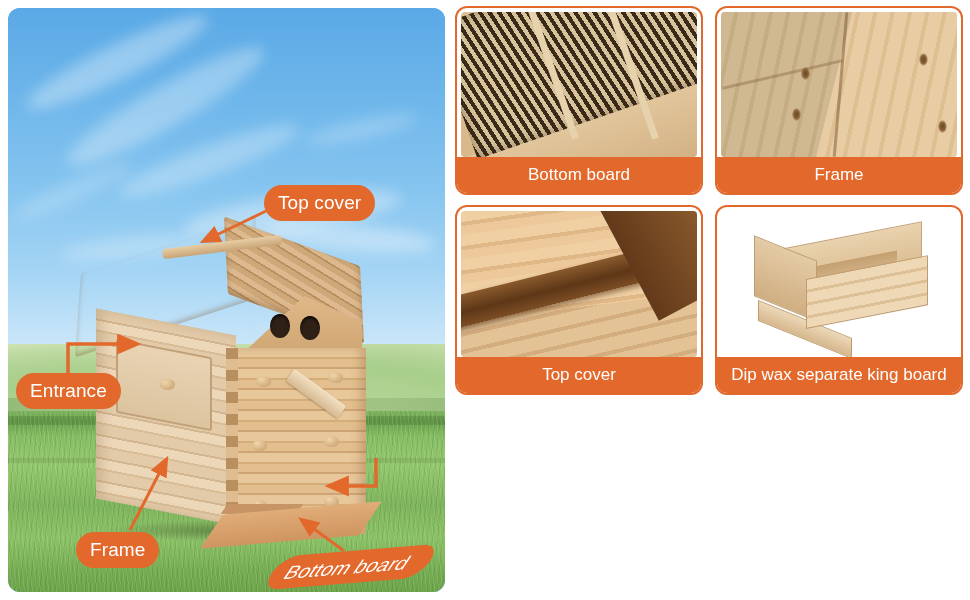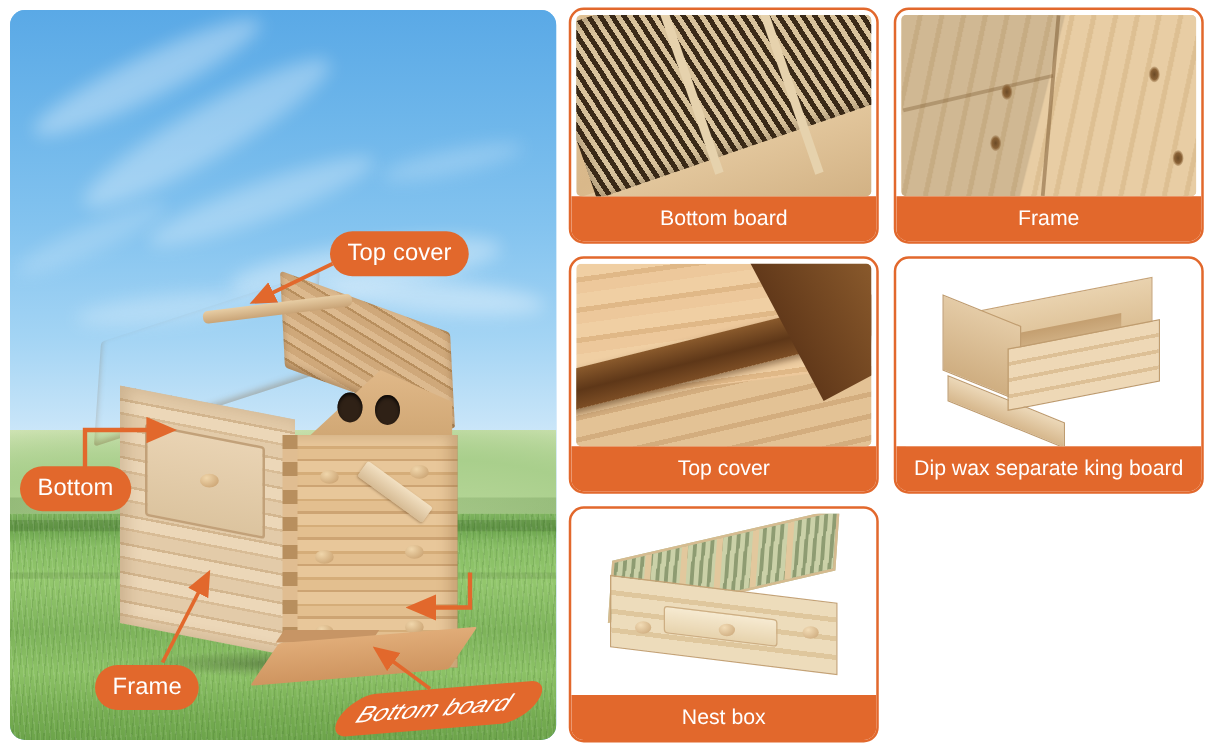--- a/index.html
+++ b/index.html
@@ -566,21 +566,21 @@
       <path d="M60,368 L60,336 L128,336" stroke="#e2682c" stroke-width="3.5" fill="none" marker-end="url(#ah)"></path>
 
       <path d="M122,522 L158,452" stroke="#e2682c" stroke-width="3" fill="none" marker-end="url(#ah)"></path>
 
       <path d="M368,450 L368,478 L322,478" stroke="#e2682c" stroke-width="3.5" fill="none" marker-end="url(#ah)"></path>
 
       <path d="M336,543 L294,512" stroke="#e2682c" stroke-width="3" fill="none" marker-end="url(#ah)"></path>
     </svg>
 
     <div class="pill top-cover">Top cover</div>
-    <div class="pill chamber">Bottom</div>
+    <div class="pill chamber">Entrance</div>
     <div class="pill frame">Frame</div>
     <div class="pill bottom-board">Bottom board</div>
   </div>
 
   <div class="grid">
 
     <div class="card">
       <div class="card-photo">
         <div class="ph ph-bottomboard">
           <div class="frame-edge"></div>
@@ -626,36 +626,15 @@
             <div class="kb-back"></div>
             <div class="kb-inner"></div>
             <div class="kb-left"></div>
             <div class="kb-front"></div>
           </div>
         </div>
       </div>
       <div class="card-caption">Dip wax separate king board</div>
     </div>
 
-    <div class="card">
-      <div class="card-photo">
-        <div class="ph ph-nestbox">
-          <div class="nb">
-            <div class="nb-top">
-              <div class="bar" style="left:14%"></div>
-              <div class="bar" style="left:30%"></div>
-              <div class="bar" style="left:46%"></div>
-              <div class="bar" style="left:62%"></div>
-              <div class="bar" style="left:78%"></div>
-            </div>
-            <div class="nb-front"></div>
-            <div class="nb-label"></div>
-            <div class="nb-knob" style="left:48%;top:66%"></div>
-            <div class="nb-knob" style="left:82%;top:68%"></div>
-            <div class="nb-knob" style="left:14%;top:64%"></div>
-          </div>
-        </div>
-      </div>
-      <div class="card-caption">Nest box</div>
-    </div>
 
   </div>
 </div>
 
 </body></html>

